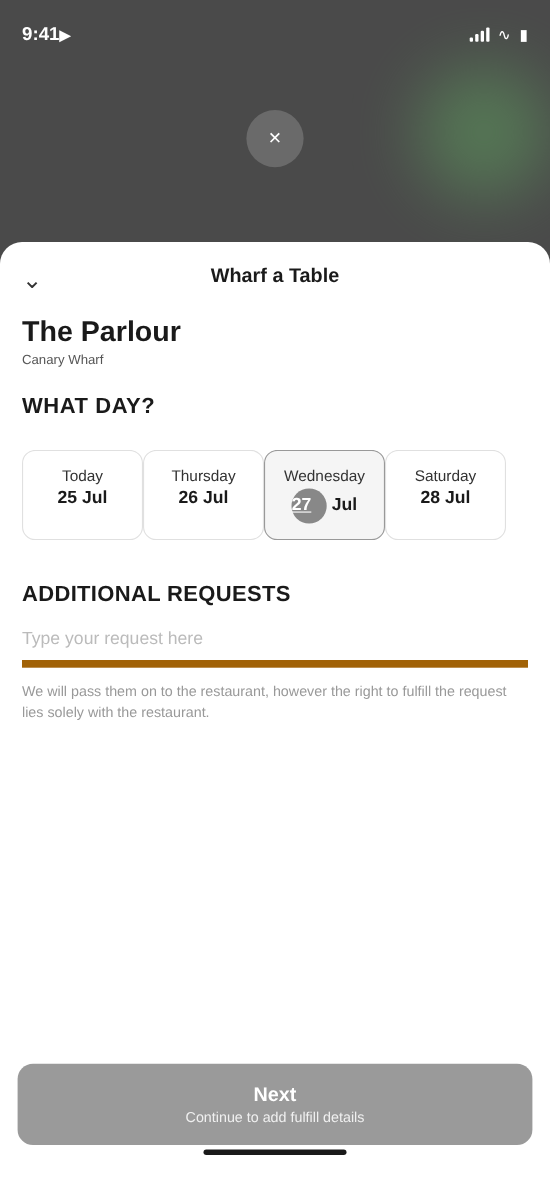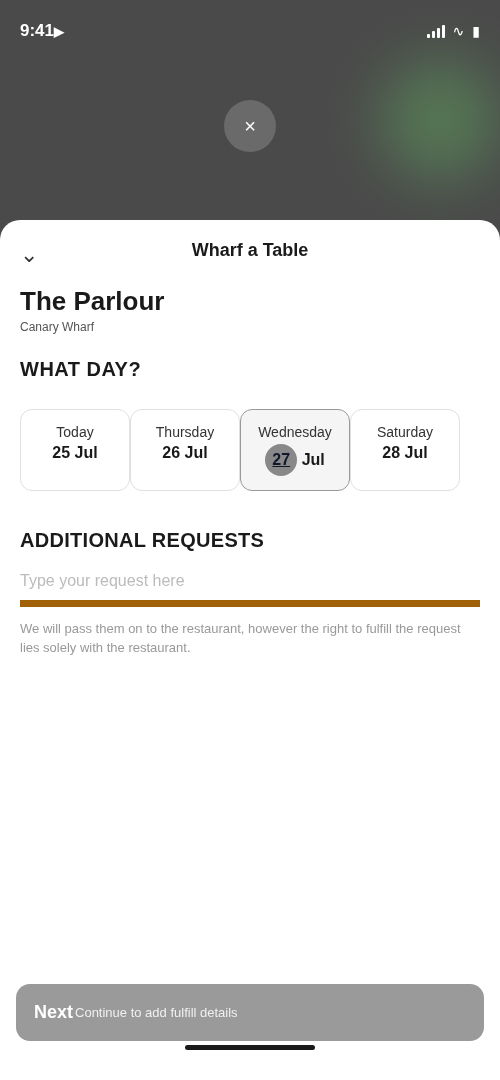--- a/index.html
+++ b/index.html
@@ -215,26 +215,26 @@
 
     
     .date-card.selected .date-day-num {
       position: relative;
       display: inline-block;
     }
 
     .date-card.selected .date-highlight {
       display: inline-block;
       background: #888;
-      color: #0f172a;
+      color: #ffffff;
       border-radius: 50%;
       width: 32px;
       height: 32px;
       line-height: 32px;
-      text-align: center;
+      text-align: left;
       font-size: 16px;
       font-weight: 600;
       text-decoration: underline;
     }
 
     .date-card:not(.selected) .date-highlight {
       display: inline-block;
     }
 
     
@@ -280,20 +280,21 @@
     }
 
     .next-btn {
       width: 100%;
       background: #9a9a9a;
       border: none;
       border-radius: 14px;
       padding: 18px;
       cursor: pointer;
       display: flex;
+      flex-direction: column;
       align-items: center;
       gap: 2px;
     }
 
     .next-btn-label {
       font-size: 18px;
       font-weight: 700;
       color: #fff;
     }
 

